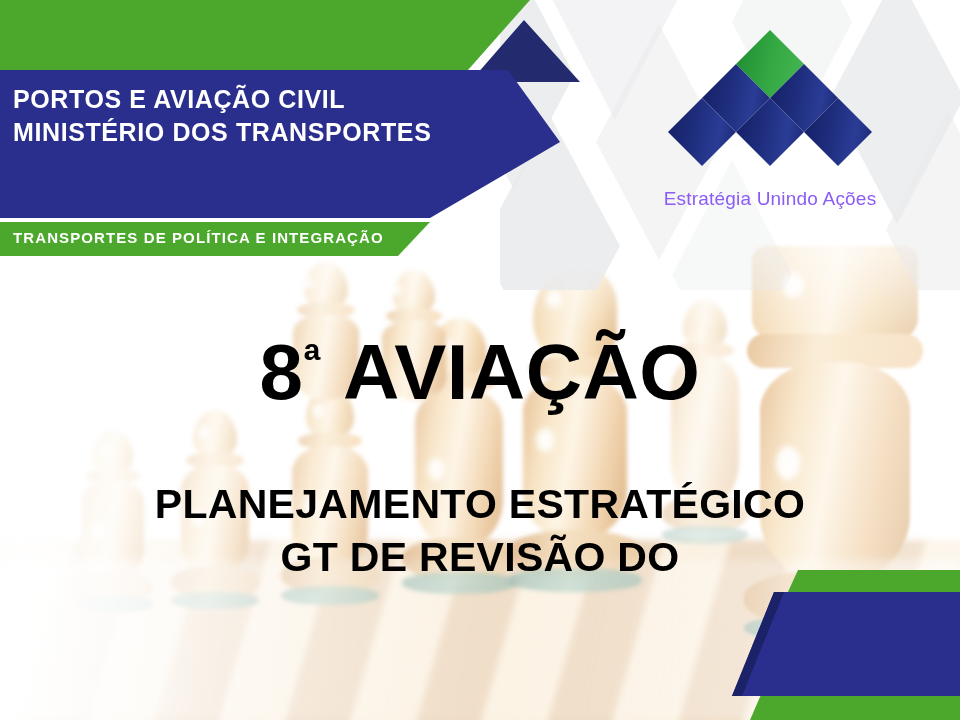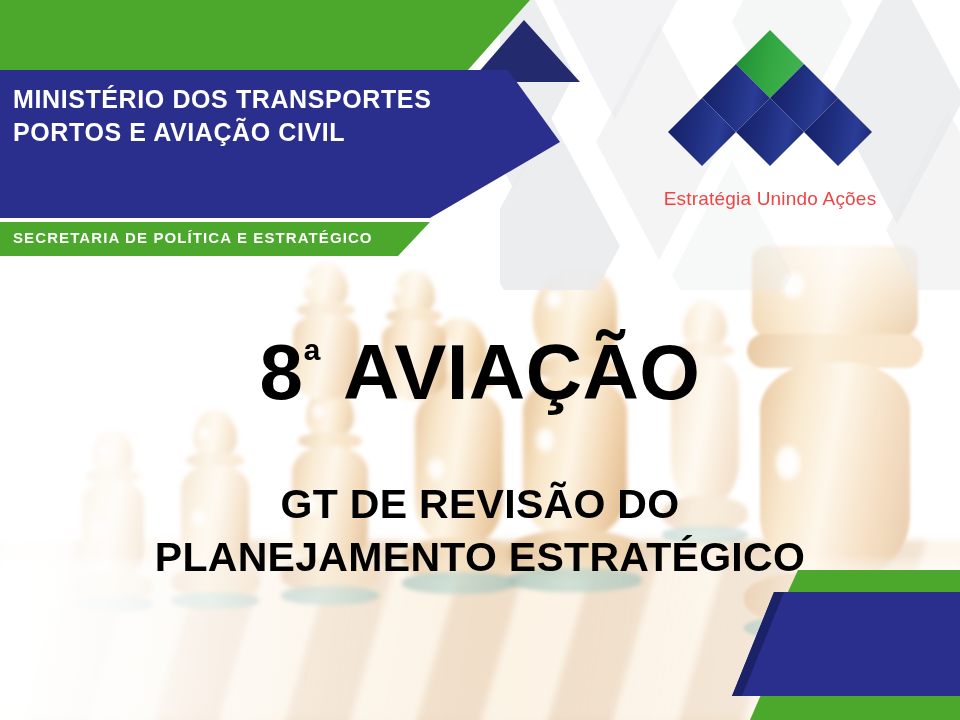--- a/index.html
+++ b/index.html
@@ -198,21 +198,21 @@
     position: absolute;
     clip-path: polygon(50% 0%, 100% 50%, 50% 100%, 0% 50%);
   }
   .d-green { background: linear-gradient(100deg, #1E8C32 0%, #34A943 52%, #46B553 100%); }
   .d-blue  { background: linear-gradient(100deg, #141F63 0%, #1E2D7D 40%, #2A3C95 72%, #1A2670 100%); }
   .logo-caption {
     position: absolute;
     left: 0; top: 160px;
     width: 250px;
     text-align: center;
-    color: #ef4444;
+    color: #8b5cf6;
     font-size: 19px;
     letter-spacing: 0.2px;
   }
 
   
   .main-title {
     position: absolute;
     left: 0; top: 333px;
     width: 960px;
     text-align: center;
@@ -380,46 +380,46 @@
     <div class="wm" style="left:330px; top:-18px;  width:134px; height:252px; opacity:.8;"></div>
     <div class="wm" style="left:386px; top:120px;  width:124px; height:240px; opacity:.5;"></div>
     <div class="wm" style="left:172px; top:170px;  width:120px; height:230px; opacity:.35;"></div>
   </div>
 
   <div class="green-band-2"></div>
   <div class="fold"></div>
   <div class="navy-band"></div>
 
   <div class="ministry-text">
+    <div>PORTOS E AVIAÇÃO CIVIL</div>
     <div>MINISTÉRIO DOS TRANSPORTES</div>
-    <div>PORTOS E AVIAÇÃO CIVIL</div>
   </div>
 
   <div class="secretaria-band"></div>
-  <div class="secretaria-text">SECRETARIA DE POLÍTICA E ESTRATÉGICO</div>
+  <div class="secretaria-text">TRANSPORTES DE POLÍTICA E INTEGRAÇÃO</div>
 
   <div class="logo">
 
     <div class="diamond d-green" style="left:91px;  top:2px;  width:68px; height:68px;"></div>
 
     <div class="diamond d-blue" style="left:57px;  top:36px; width:68px; height:68px;"></div>
     <div class="diamond d-blue" style="left:125px; top:36px; width:68px; height:68px;"></div>
 
     <div class="diamond d-blue" style="left:23px;  top:70px; width:68px; height:68px;"></div>
     <div class="diamond d-blue" style="left:91px;  top:70px; width:68px; height:68px;"></div>
     <div class="diamond d-blue" style="left:159px; top:70px; width:68px; height:68px;"></div>
 
     <div class="logo-caption">Estratégia Unindo Ações</div>
   </div>
 
   <div class="main-title"><span>8</span><span class="ord">ª</span>&nbsp;<span>AVIAÇÃO</span></div>
 
   <div class="sub-title">
+    <div>PLANEJAMENTO ESTRATÉGICO</div>
     <div>GT DE REVISÃO DO</div>
-    <div>PLANEJAMENTO ESTRATÉGICO</div>
   </div>
 
   <div class="corner">
     <div class="corner-green-top"></div>
     <div class="corner-green-bot"></div>
     <div class="corner-navy"></div>
     <div class="corner-navy-edge"></div>
   </div>
 
 </div>

